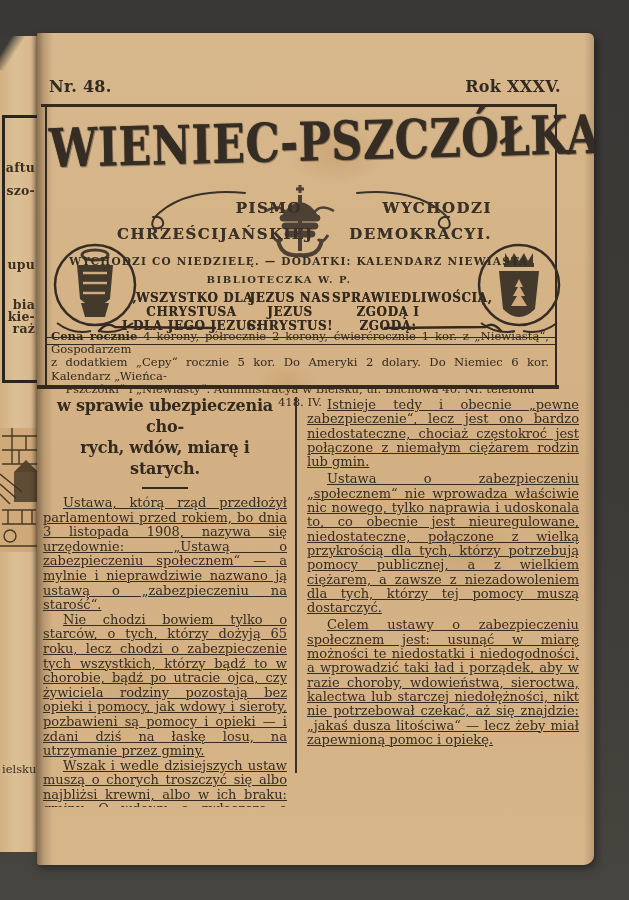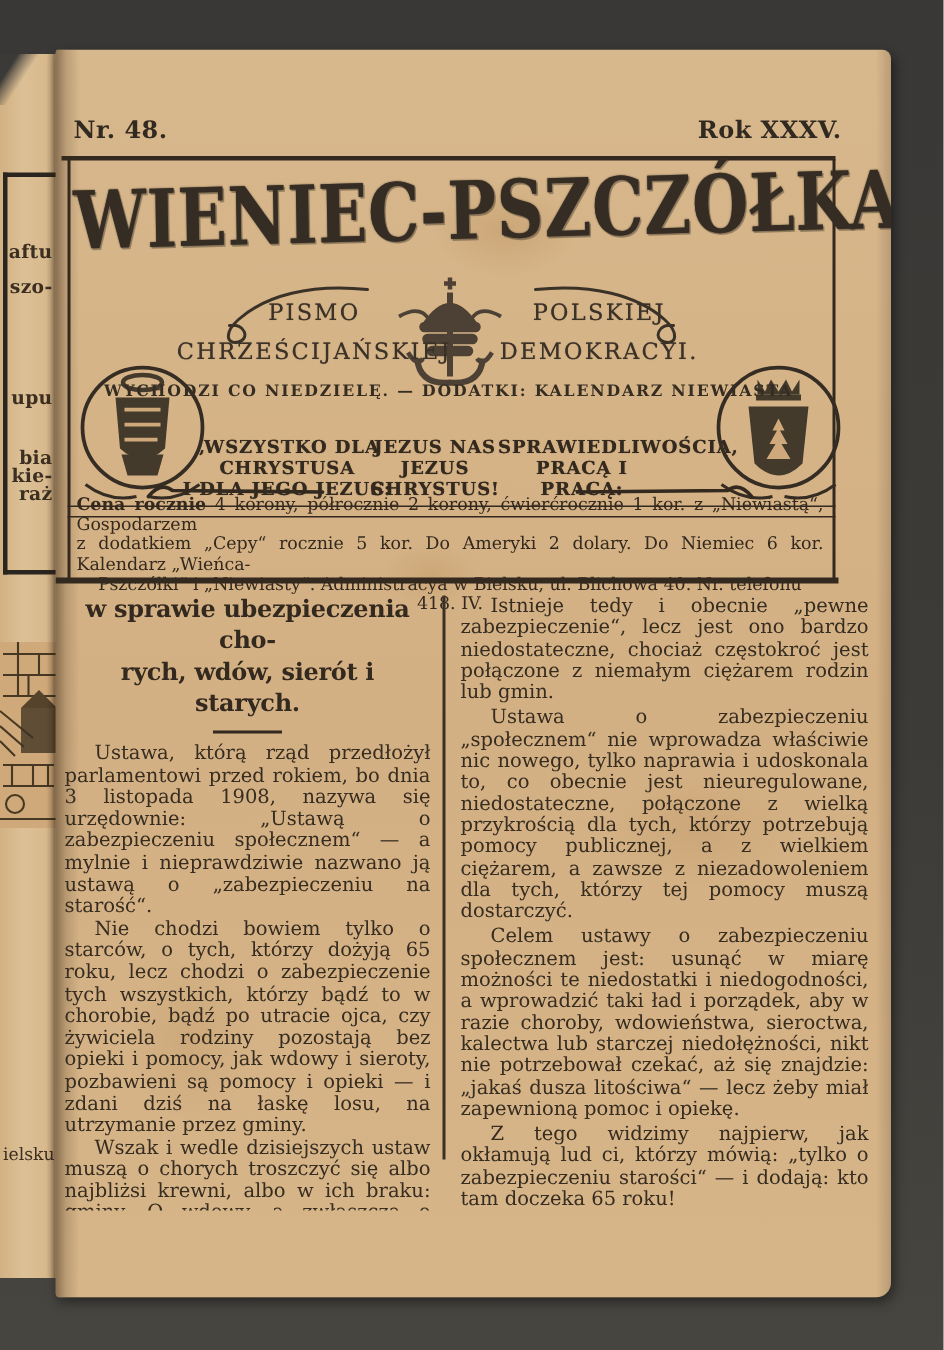--- a/index.html
+++ b/index.html
@@ -45,21 +45,21 @@
     font-size:16px;font-weight:bold;color:#312a20;letter-spacing:.3px;gap:43px;}
   .rule{background:#33291e;}
   #top-rule{left:4px;top:71px;width:516px;height:2.5px;}
   #mast-border-left{left:8px;top:73px;width:2px;height:280px;}
   #mast-border-right{left:518px;top:73px;width:2px;height:280px;}
   
   #mast-title{left:12px;top:84px;width:502px;text-align:center;white-space:nowrap;
     font-size:43px;font-weight:bold;color:#352d24;letter-spacing:.5px;
     transform:scaleY(1.24) rotate(-1.2deg);transform-origin:center;
     text-shadow:0 0 1px rgba(47,40,32,.85),1px 1px 0 rgba(47,40,32,.35);}
-  .subtl{position:absolute;text-align:center;color:#3a3127;font-weight:normal;
+  .subtl{position:absolute;text-align:right;color:#3a3127;font-weight:bold;
     letter-spacing:1.5px;line-height:26px;text-shadow:0 0 .5px rgba(58,49,39,.7);}
   #subtitle-left{left:80px;top:162px;width:185px;font-size:15px;}
   #subtitle-right{left:270px;top:162px;width:185px;font-size:15px;}
   #schedule-line{left:20px;top:222px;width:484px;text-align:center;
     font-size:10.5px;font-weight:bold;letter-spacing:1.2px;color:#362d22;}
   #schedule-line2{left:0px;top:241px;width:484px;text-align:center;
     font-size:10px;font-weight:bold;letter-spacing:1.5px;color:#362d22;}
   .motto{position:absolute;top:258px;text-align:center;font-size:12px;font-weight:bold;
     line-height:14px;letter-spacing:.6px;color:#33291e;text-shadow:0 0 .5px rgba(51,41,30,.8);}
   #motto-left{left:82px;width:145px;}
@@ -74,21 +74,21 @@
   #subscription .c{text-align:center;}
   #heavy-rule{left:0;top:352px;width:522px;height:3.5px;}
   
   #article{left:6px;top:362px;width:545px;height:412px;overflow:hidden;}
   #col-left{position:absolute;left:0;top:0;width:244px;}
   #col-right{position:absolute;left:264px;top:0;width:272px;}
   #col-divider{position:absolute;left:252px;top:2px;width:1.5px;height:376px;background:#3a3025;}
   .hl1{margin:6px 0 2px;text-align:center;font-size:24px;font-weight:bold;color:#33291e;}
   .hl2{margin:0;text-align:center;font-size:16px;font-weight:bold;letter-spacing:-.2px;color:#33291e;line-height:21px;}
   .hl-rule{width:46px;height:2px;background:#33291e;margin:8px auto 7px;}
-  .para{margin:0;text-indent:20px;text-align:justify;color:#362c20;}
+  .para{margin:0;text-indent:20px;text-align:justify;color:#362c20;text-decoration:underline;}
   #col-left .para{font-size:13px;line-height:14.6px;}
   #col-right .para{font-size:13px;line-height:14.3px;margin-top:3px;}
   #col-right .para:first-child{margin-top:3px;}
 </style>
 </head>
 <body>
 
 <div id="left-strip" class="abs">
   <div class="top-wedge abs"></div>
   <div id="ad-box" class="abs"></div>
@@ -142,53 +142,54 @@
     <svg width="110" height="44" viewBox="0 0 110 44" fill="none">
       <path d="M2 6 C40 2 70 10 88 26 C98 35 96 43 88 41 C80 39 84 28 94 30" stroke="#3a3127" stroke-width="2" stroke-linecap="round"></path>
     </svg>
   </div>
 
   <div id="subtitle-left" class="subtl">
     <div>PISMO</div>
     <div>CHRZEŚCIJAŃSKIEJ</div>
   </div>
   <div id="subtitle-right" class="subtl">
-    <div>POLSKIEJ</div>
+    <div>WYCHODZI</div>
     <div>DEMOKRACYI.</div>
   </div>
 
   <div class="abs" style="left:223px;top:148px">
     <svg width="80" height="86" viewBox="0 0 80 86">
       <g fill="#3a3128" stroke="#3a3128" opacity=".88">
         <path d="M40 4 v8 M36 8 h8" stroke-width="3" fill="none"></path>
         <path d="M22 36 Q40 8 58 36 Z" stroke-width="2"></path>
         <rect x="20" y="34" width="40" height="6" rx="3"></rect>
         <rect x="22" y="42" width="36" height="6" rx="3"></rect>
         <rect x="25" y="50" width="30" height="6" rx="3"></rect>
         <path d="M40 14 v56" stroke-width="4" fill="none"></path>
         <path d="M18 58 Q20 76 40 74 Q60 76 62 58" stroke-width="4" fill="none"></path>
         <path d="M12 54 q6 10 10 4 M68 54 q-6 10 -10 4" stroke-width="3" fill="none"></path>
         <path d="M6 30 q14 -8 20 2 M74 30 q-14 -8 -20 2" stroke-width="2.5" fill="none"></path>
       </g>
     </svg>
   </div>
 
   <div id="schedule-line" class="abs">WYCHODZI CO NIEDZIELĘ. — DODATKI: KALENDARZ NIEWIASTA</div>
+  <div id="schedule-line2" class="abs">BIBLIOTECZKA W. P.</div>
 
   <div id="motto-left" class="motto">
     <div>„WSZYSTKO DLA CHRYSTUSA</div>
     <div>I DLA JEGO JEZUS:</div>
   </div>
   <div id="motto-center" class="motto">
     <div>JEZUS NAS</div>
     <div>JEZUS CHRYSTUS!</div>
   </div>
   <div id="motto-right" class="motto">
     <div>SPRAWIEDLIWOŚCIĄ,</div>
-    <div>PRACĄ I PRACĄ:</div>
+    <div>ZGODĄ I ZGODĄ:</div>
   </div>
 
   <div class="abs" style="left:16px;top:206px">
     <svg width="84" height="98" viewBox="0 0 84 98">
       <circle cx="42" cy="46" r="40" fill="none" stroke="#352d23" stroke-width="2.5"></circle>
       <g fill="#352d23" opacity=".9">
         <ellipse cx="42" cy="16" rx="13" ry="5" fill="none" stroke="#352d23" stroke-width="3"></ellipse>
         <path d="M24 26 h36 l-3 34 q-15 14 -30 0 z"></path>
         <path d="M28 64 h28 l-4 14 h-20 z"></path>
         <path d="M30 34 h24 M30 44 h24 M30 54 h22" stroke="#cfa97a" stroke-width="2.5" fill="none"></path>
@@ -225,27 +226,26 @@
   <div id="subscription" class="abs">
     <div><b>Cena rocznie</b><span> 4 korony, półrocznie 2 korony, ćwierćrocznie 1 kor. z „Niewiastą“, Gospodarzem</span></div>
     <div>z dodatkiem „Cepy“ rocznie 5 kor. Do Ameryki 2 dolary. Do Niemiec 6 kor. Kalendarz „Wieńca-</div>
     <div class="c">Pszczółki“ i „Niewiasty“. Administracya w Bielsku, ul. Blichowa 40. Nr. telefonu 418. IV.</div>
   </div>
   <div id="heavy-rule" class="abs rule"></div>
 
   <div id="article" class="abs">
     <div id="col-left">
       <div class="hl2">w sprawie ubezpieczenia cho-</div>
-      <div class="hl2">rych, wdów, sierót i starych.</div>
+      <div class="hl2">rych, wdów, miarę i starych.</div>
       <div class="hl-rule"></div>
       <p class="para">Ustawa, którą rząd przedłożył parlamentowi przed rokiem, bo dnia 3 listopada 1908, nazywa się urzędownie: „Ustawą o zabezpieczeniu społecznem“ — a mylnie i nieprawdziwie nazwano ją ustawą o „zabezpieczeniu na starość“.</p>
       <p class="para">Nie chodzi bowiem tylko o starców, o tych, którzy dożyją 65 roku, lecz chodzi o zabezpieczenie tych wszystkich, którzy bądź to w chorobie, bądź po utracie ojca, czy żywiciela rodziny pozostają bez opieki i pomocy, jak wdowy i sieroty, pozbawieni są pomocy i opieki — i zdani dziś na łaskę losu, na utrzymanie przez gminy.</p>
       <p class="para">Wszak i wedle dzisiejszych ustaw muszą o chorych troszczyć się albo najbliżsi krewni, albo w ich braku: gminy. O wdowy, a zwłaszcza o sieroty, albo o kaleki i starców muszą, także wedle dzisiejszych ustaw, troszczyć się krewni, lub gminy.</p>
     </div>
     <div id="col-divider"></div>
     <div id="col-right">
       <p class="para">Istnieje tedy i obecnie „pewne zabezpieczenie“, lecz jest ono bardzo niedostateczne, chociaż częstokroć jest połączone z niemałym ciężarem rodzin lub gmin.</p>
       <p class="para">Ustawa o zabezpieczeniu „społecznem“ nie wprowadza właściwie nic nowego, tylko naprawia i udoskonala to, co obecnie jest nieuregulowane, niedostateczne, połączone z wielką przykrością dla tych, którzy potrzebują pomocy publicznej, a z wielkiem ciężarem, a zawsze z niezadowoleniem dla tych, którzy tej pomocy muszą dostarczyć.</p>
       <p class="para">Celem ustawy o zabezpieczeniu społecznem jest: usunąć w miarę możności te niedostatki i niedogodności, a wprowadzić taki ład i porządek, aby w razie choroby, wdowieństwa, sieroctwa, kalectwa lub starczej niedołężności, nikt nie potrzebował czekać, aż się znajdzie: „jakaś dusza litościwa“ — lecz żeby miał zapewnioną pomoc i opiekę.</p>
-      <p class="para">Z tego widzimy najpierw, jak okłamują lud ci, którzy mówią: „tylko o zabezpieczeniu starości“ — i dodają: kto tam doczeka 65 roku!</p>
     </div>
   </div>
 </div>
 
 </body></html>

